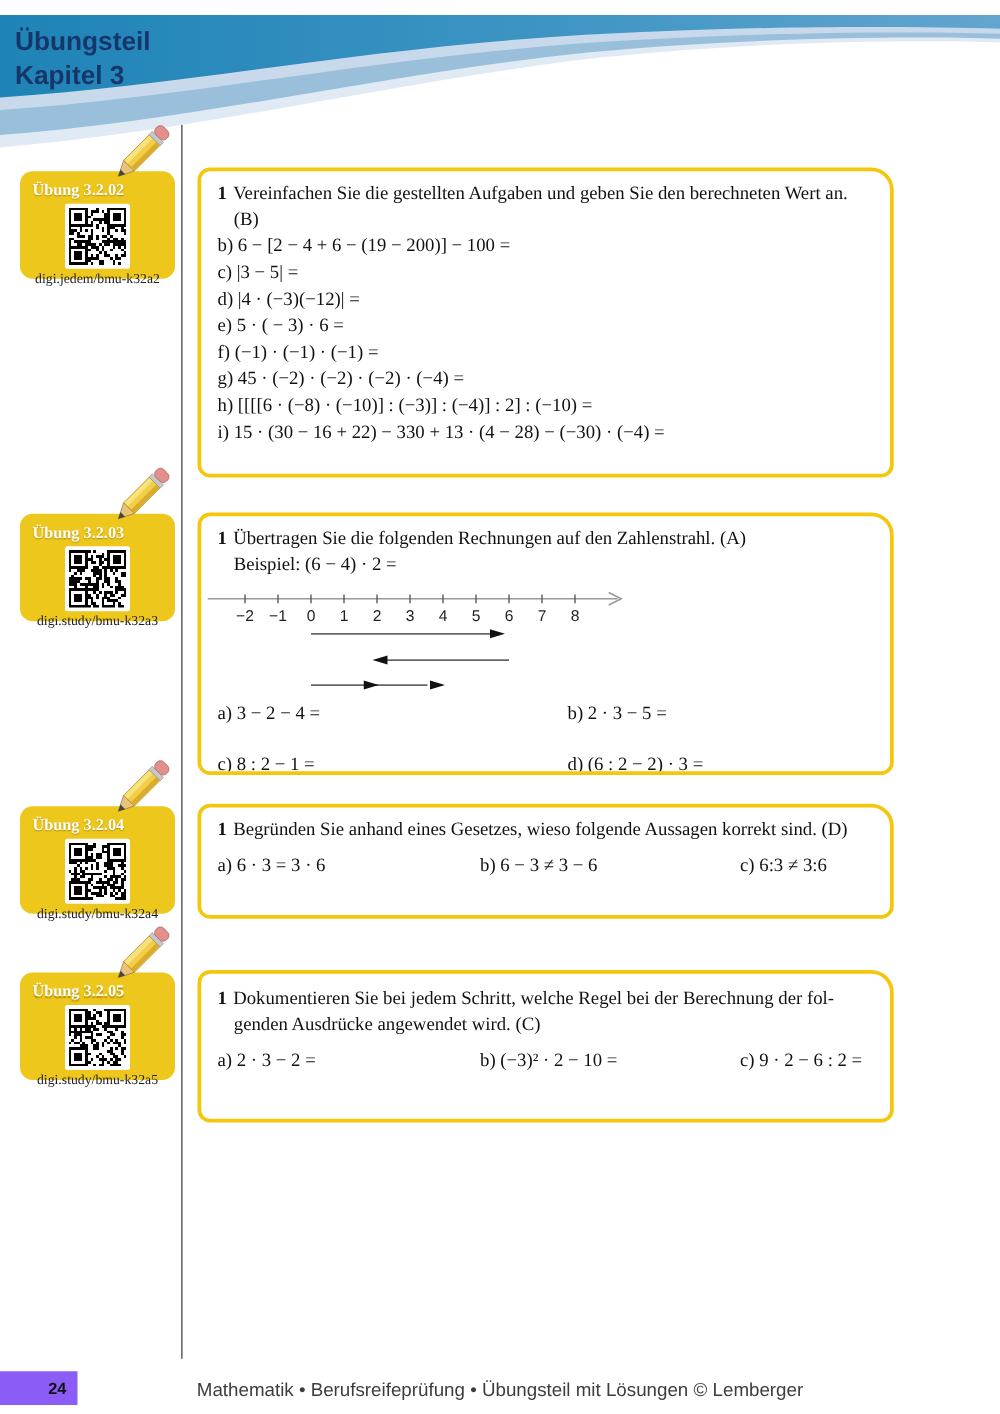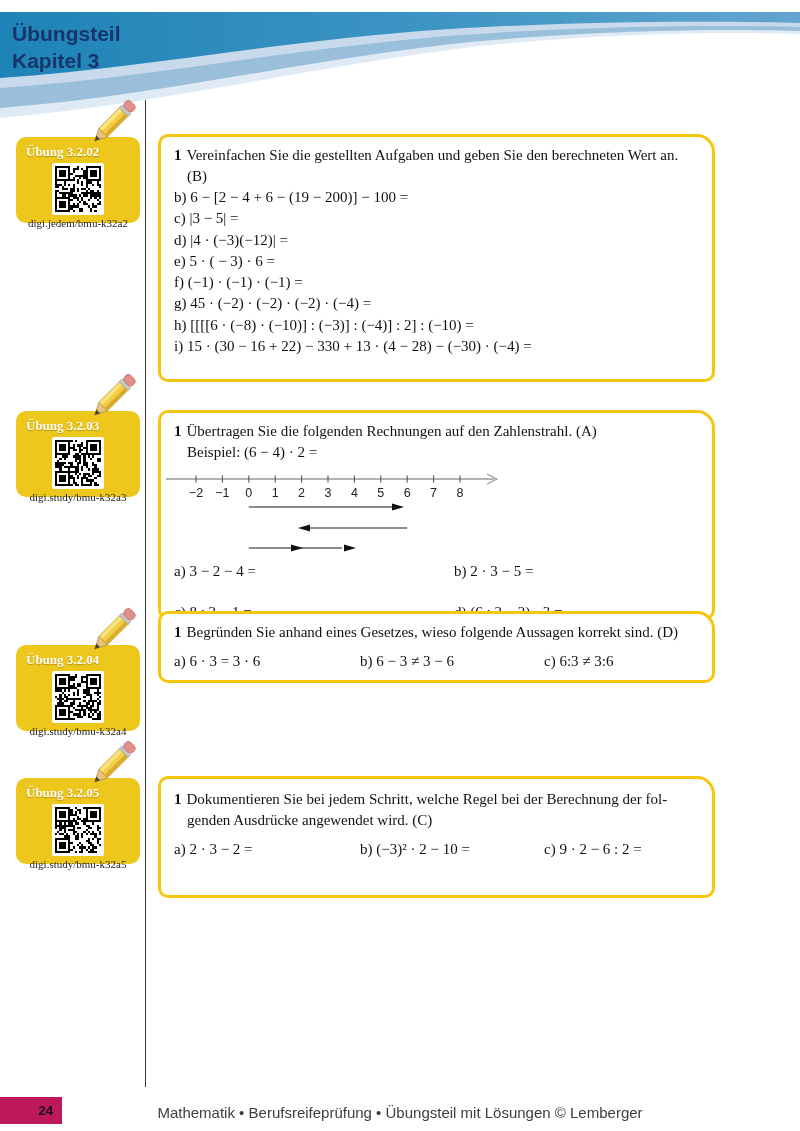--- a/index.html
+++ b/index.html
@@ -46,28 +46,28 @@
     position:absolute; left:158px; width:557px; background:#fff;
     border:3px solid #f4c70c; border-radius:10px 18px 10px 10px;
     padding:8px 12px 6px 13px; overflow:hidden;
   }
   .prompt { font-size:15px; line-height:21px; color:#111; white-space:nowrap; }
   .prompt b { margin-right:5px; }
   .prompt-cont { font-size:15px; line-height:21px; color:#111; margin-left:13px; white-space:nowrap; }
   .tag { font-size:15px; line-height:21px; color:#111; margin-left:13px; }
   .items-col .item { font-size:15px; line-height:21.3px; color:#111; white-space:nowrap; }
   .grid2 { display:grid; grid-template-columns:280px auto; row-gap:20px; margin-top:6px; }
-  .grid3 { display:grid; grid-template-columns:186px 184px auto; margin-top:8px; }
+  .grid3 { display:grid; grid-template-columns:186px 184px auto; margin-top:8px;gap:24px; }
   .grid2 .item, .grid3 .item { font-size:15px; line-height:21px; color:#111; white-space:nowrap; }
   .numberline { display:block; margin:4px 0 0 -8px; }
   .nl-label { font-family:"Liberation Sans", sans-serif; font-size:12.5px; fill:#222; }
 
   
   .page-badge {
-    position:absolute; left:0; top:1085px; width:62px; height:27px; background:#be185d;
+    position:absolute; left:0; top:1085px; width:62px; height:27px; background:#8b5cf6;
     font-family:"Liberation Sans", sans-serif; font-weight:bold; font-size:13px;
     color:#111; text-align:right; line-height:27px; padding-right:9px;
   }
   .credit {
     position:absolute; left:0; right:0; top:1092px; text-align:center;
     font-family:"Liberation Sans", sans-serif; font-size:15px; color:#3d3d3d;
   }
 </style>
 </head>
 <body>
@@ -788,21 +788,21 @@
     </svg>
 
     <div class="grid2">
       <div class="item">a) 3 − 2 − 4 =</div>
       <div class="item">b) 2 · 3 − 5 =</div>
       <div class="item">c) 8 : 2 − 1 =</div>
       <div class="item">d) (6 : 2 − 2) · 3 =</div>
     </div>
   </section>
 
-  <section class="exbox" style="top:599px;height:72px;">
+  <section class="exbox" style="top:631px;height:92px;">
     <p class="prompt"><b>1</b><span>Begründen Sie anhand eines Gesetzes, wieso folgende Aussagen korrekt sind. (D)</span></p>
     <div class="grid3">
       <div class="item">a) 6 · 3  =  3 · 6</div>
       <div class="item">b) 6 − 3  ≠  3 − 6</div>
       <div class="item">c) 6:3  ≠  3:6</div>
     </div>
   </section>
 
   <section class="exbox" style="top:764px;height:122px;padding-top:10px">
     <p class="prompt"><b>1</b><span>Dokumentieren Sie bei jedem Schritt, welche Regel bei der Berechnung der fol-</span></p>

